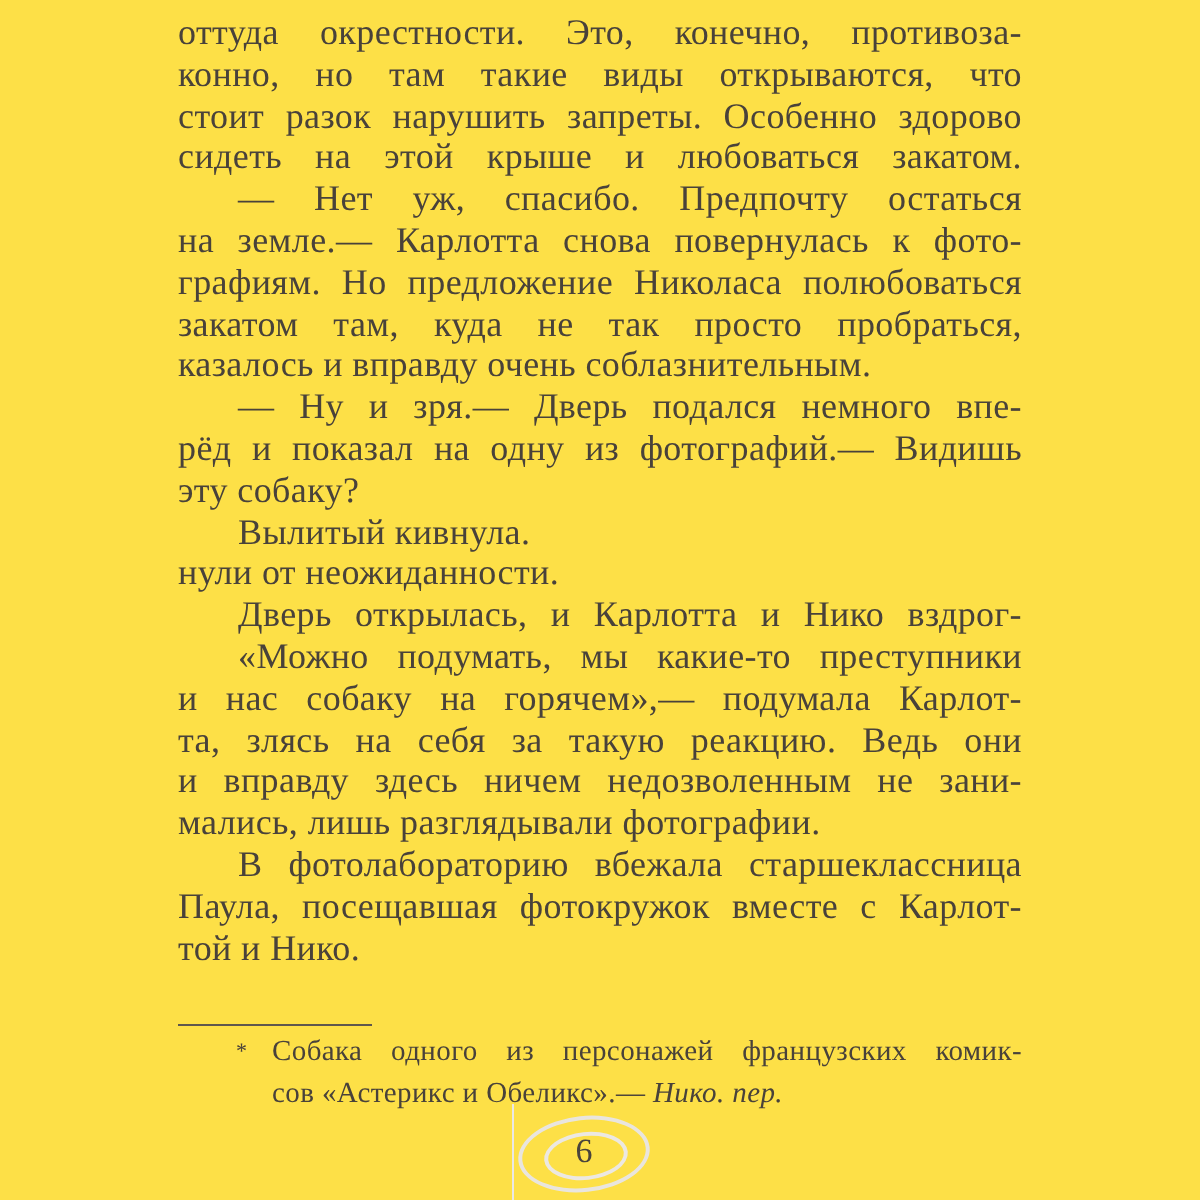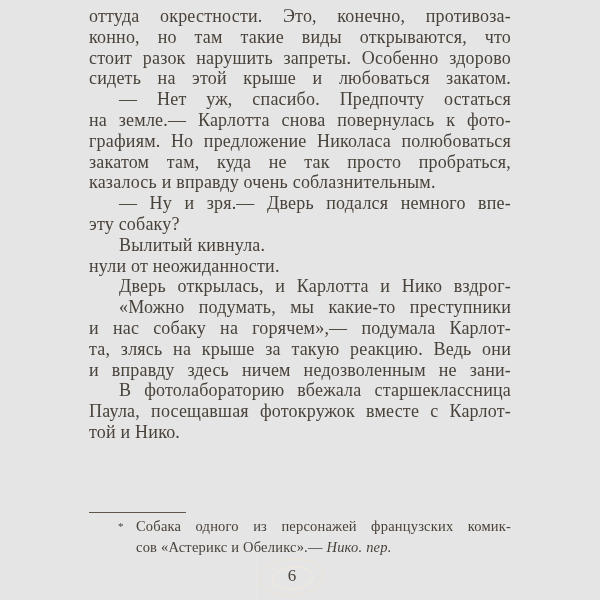--- a/index.html
+++ b/index.html
@@ -4,21 +4,21 @@
 <style>
   html, body { margin: 0; padding: 0; }
   body {
     width: 600px; height: 600px;
     background: #ffffff;
     font-family: "Liberation Serif", "DejaVu Serif", serif;
   }
   .page {
     position: relative;
     width: 600px; height: 600px;
-    background: #e5e5e5;
+    background: #fde047;
     overflow: hidden;
   }
   .text-block {
     position: absolute;
     left: 89px; top: 6px; width: 422px;
     color: #49423a;
     font-size: 18px;
     line-height: 20.8px;
     letter-spacing: 0.2px;
   }
@@ -89,28 +89,30 @@
       <div class="line jl">оттуда окрестности. Это, конечно, противоза-</div>
       <div class="line jl">конно, но там такие виды открываются, что</div>
       <div class="line jl">стоит разок нарушить запреты. Особенно здорово</div>
       <div class="line jl">сидеть на этой крыше и любоваться закатом.</div>
       <div class="line jl ind">— Нет уж, спасибо. Предпочту остаться</div>
       <div class="line jl">на земле.— Карлотта снова повернулась к фото-</div>
       <div class="line jl">графиям. Но предложение Николаса полюбоваться</div>
       <div class="line jl">закатом там, куда не так просто пробраться,</div>
       <div class="line">казалось и вправду очень соблазнительным.</div>
       <div class="line jl ind">— Ну и зря.— Дверь подался немного впе-</div>
+      <div class="line jl">рёд и показал на одну из фотографий.— Видишь</div>
       <div class="line">эту собаку?</div>
       <div class="line ind">Вылитый кивнула.</div>
       <div class="line">нули от неожиданности.</div>
       <div class="line jl ind">Дверь открылась, и Карлотта и Нико вздрог-</div>
       <div class="line jl ind">«Можно подумать, мы какие-то преступники</div>
       <div class="line jl">и нас собаку на горячем»,— подумала Карлот-</div>
-      <div class="line jl">та, злясь на крыше за такую реакцию. Ведь они</div>
+      <div class="line jl">та, злясь на себя за такую реакцию. Ведь они</div>
       <div class="line jl">и вправду здесь ничем недозволенным не зани-</div>
+      <div class="line">мались, лишь разглядывали фотографии.</div>
       <div class="line jl ind">В фотолабораторию вбежала старшеклассница</div>
       <div class="line jl">Паула, посещавшая фотокружок вместе с Карлот-</div>
       <div class="line">той и Нико.</div>
     </div>
   <div class="footnote-divider"></div>
   <div class="footnote">
       <div class="fline jl"><span class="fmark">*</span>Собака одного из персонажей французских комик-</div>
       <div class="fline">сов «Астерикс и Обеликс».— <i>Нико. пер.</i></div>
     </div>
   <div class="crease"></div>

